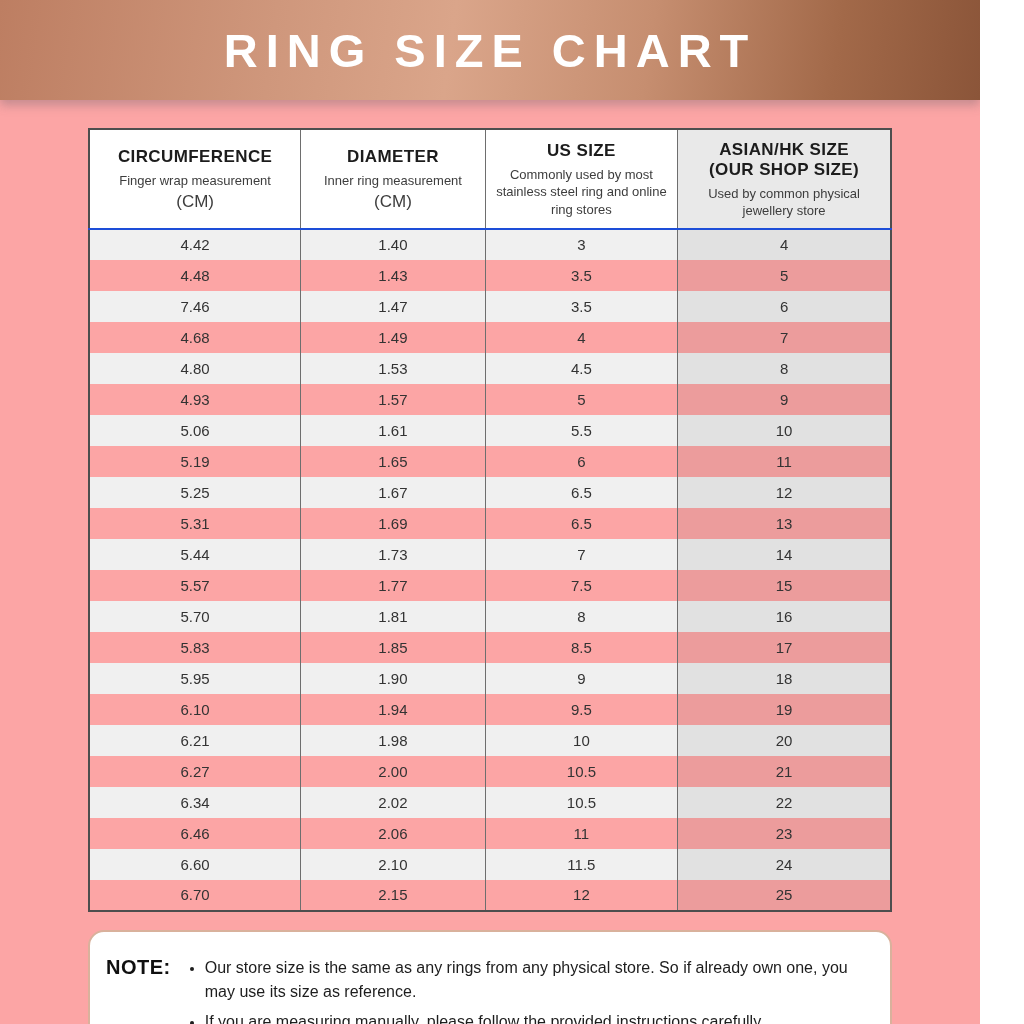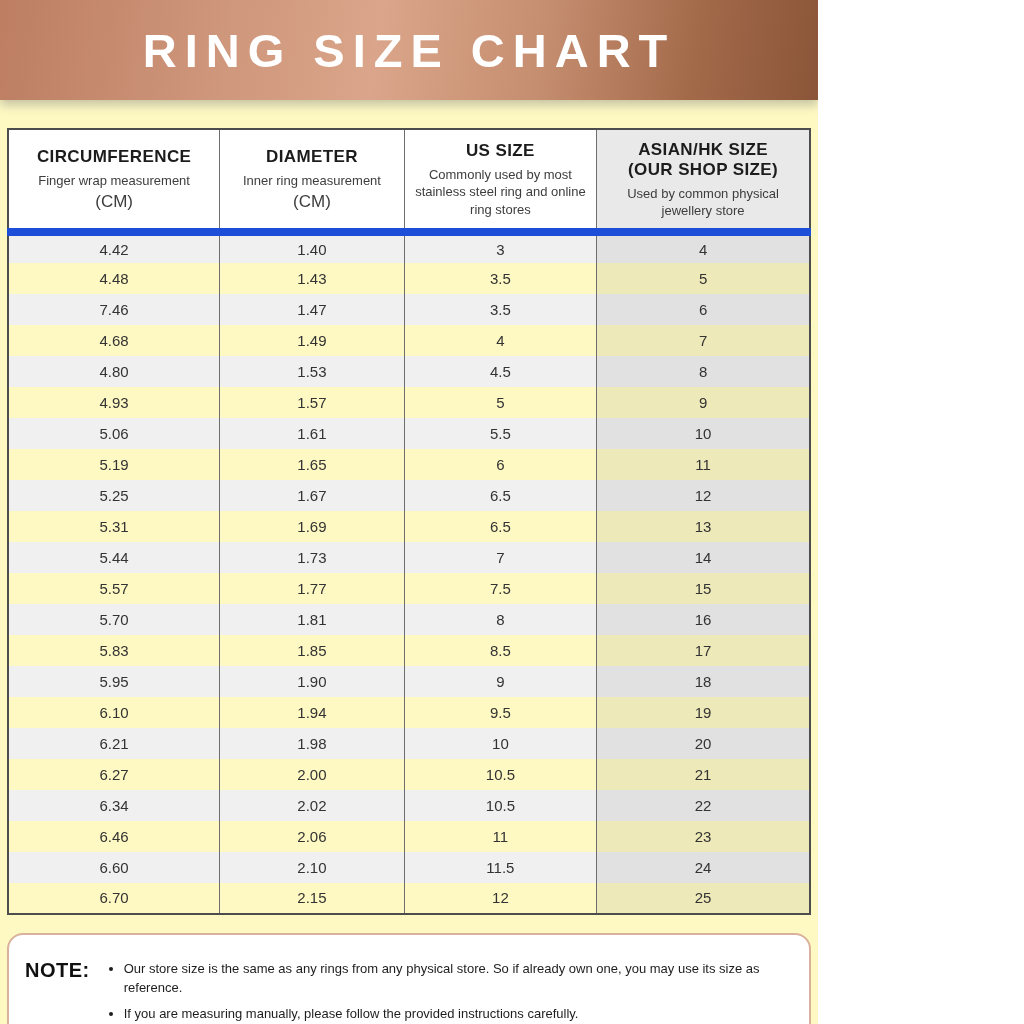--- a/index.html
+++ b/index.html
@@ -3,21 +3,21 @@
 <meta charset="utf-8">
 <style>
   * { box-sizing: border-box; }
   html, body {
     margin: 0;
     padding: 0;
     background: #ffffff;
     width: 1024px;
     font-family: "Liberation Sans", sans-serif;
   }
-  .page { width: 818px; height: 1024px; overflow: hidden; background: #fef9c3; }
+  .page { width: 980px; height: 1024px; overflow: hidden; background: #fca5a5; }
 
   
   .banner {
     width: 100%;
     height: 100px;
     display: flex;
     align-items: center;
     justify-content: center;
     background: linear-gradient(98deg,
       #bd7e62 0%,
@@ -47,21 +47,21 @@
     border: 2px solid #4d4d4d;
   }
   .ring-table col.c1 { width: 26.4%; }
   .ring-table col.c2 { width: 23.0%; }
   .ring-table col.c3 { width: 24.0%; }
   .ring-table col.c4 { width: 26.6%; }
 
   .ring-table th, .ring-table td { border-left: 1.5px solid #6e6e6e; }
   .ring-table th:first-child, .ring-table td:first-child { border-left: none; }
 
-  .ring-table thead tr { border-bottom: 8px solid #1d4ed8; margin-top: 34px; }
+  .ring-table thead tr { border-bottom: 2px solid #1d4ed8; margin-top: 34px; }
   .ring-table th {
     background: #ffffff;
     vertical-align: middle;
     padding: 10px 8px 8px;
     height: 82px;
     text-align: center;
     font-weight: normal;
   }
   .ring-table th:last-child { background: #e9e9e9; }
 
@@ -113,21 +113,21 @@
     letter-spacing: 0.5px;
     white-space: nowrap;
     line-height: 1.3;
   }
   .note ul {
     margin: 2px 0 0;
     padding-left: 20px;
     list-style-type: disc;
   }
   .note li {
-    font-size: 13px;
+    font-size: 16px;
     color: #1d1d1d;
     line-height: 1.5;
   }
   .note li + li { margin-top: 6px; }
   .note li::marker { font-size: 13px; }
 </style>
 </head>
 <body>
 
 <div class="page">

